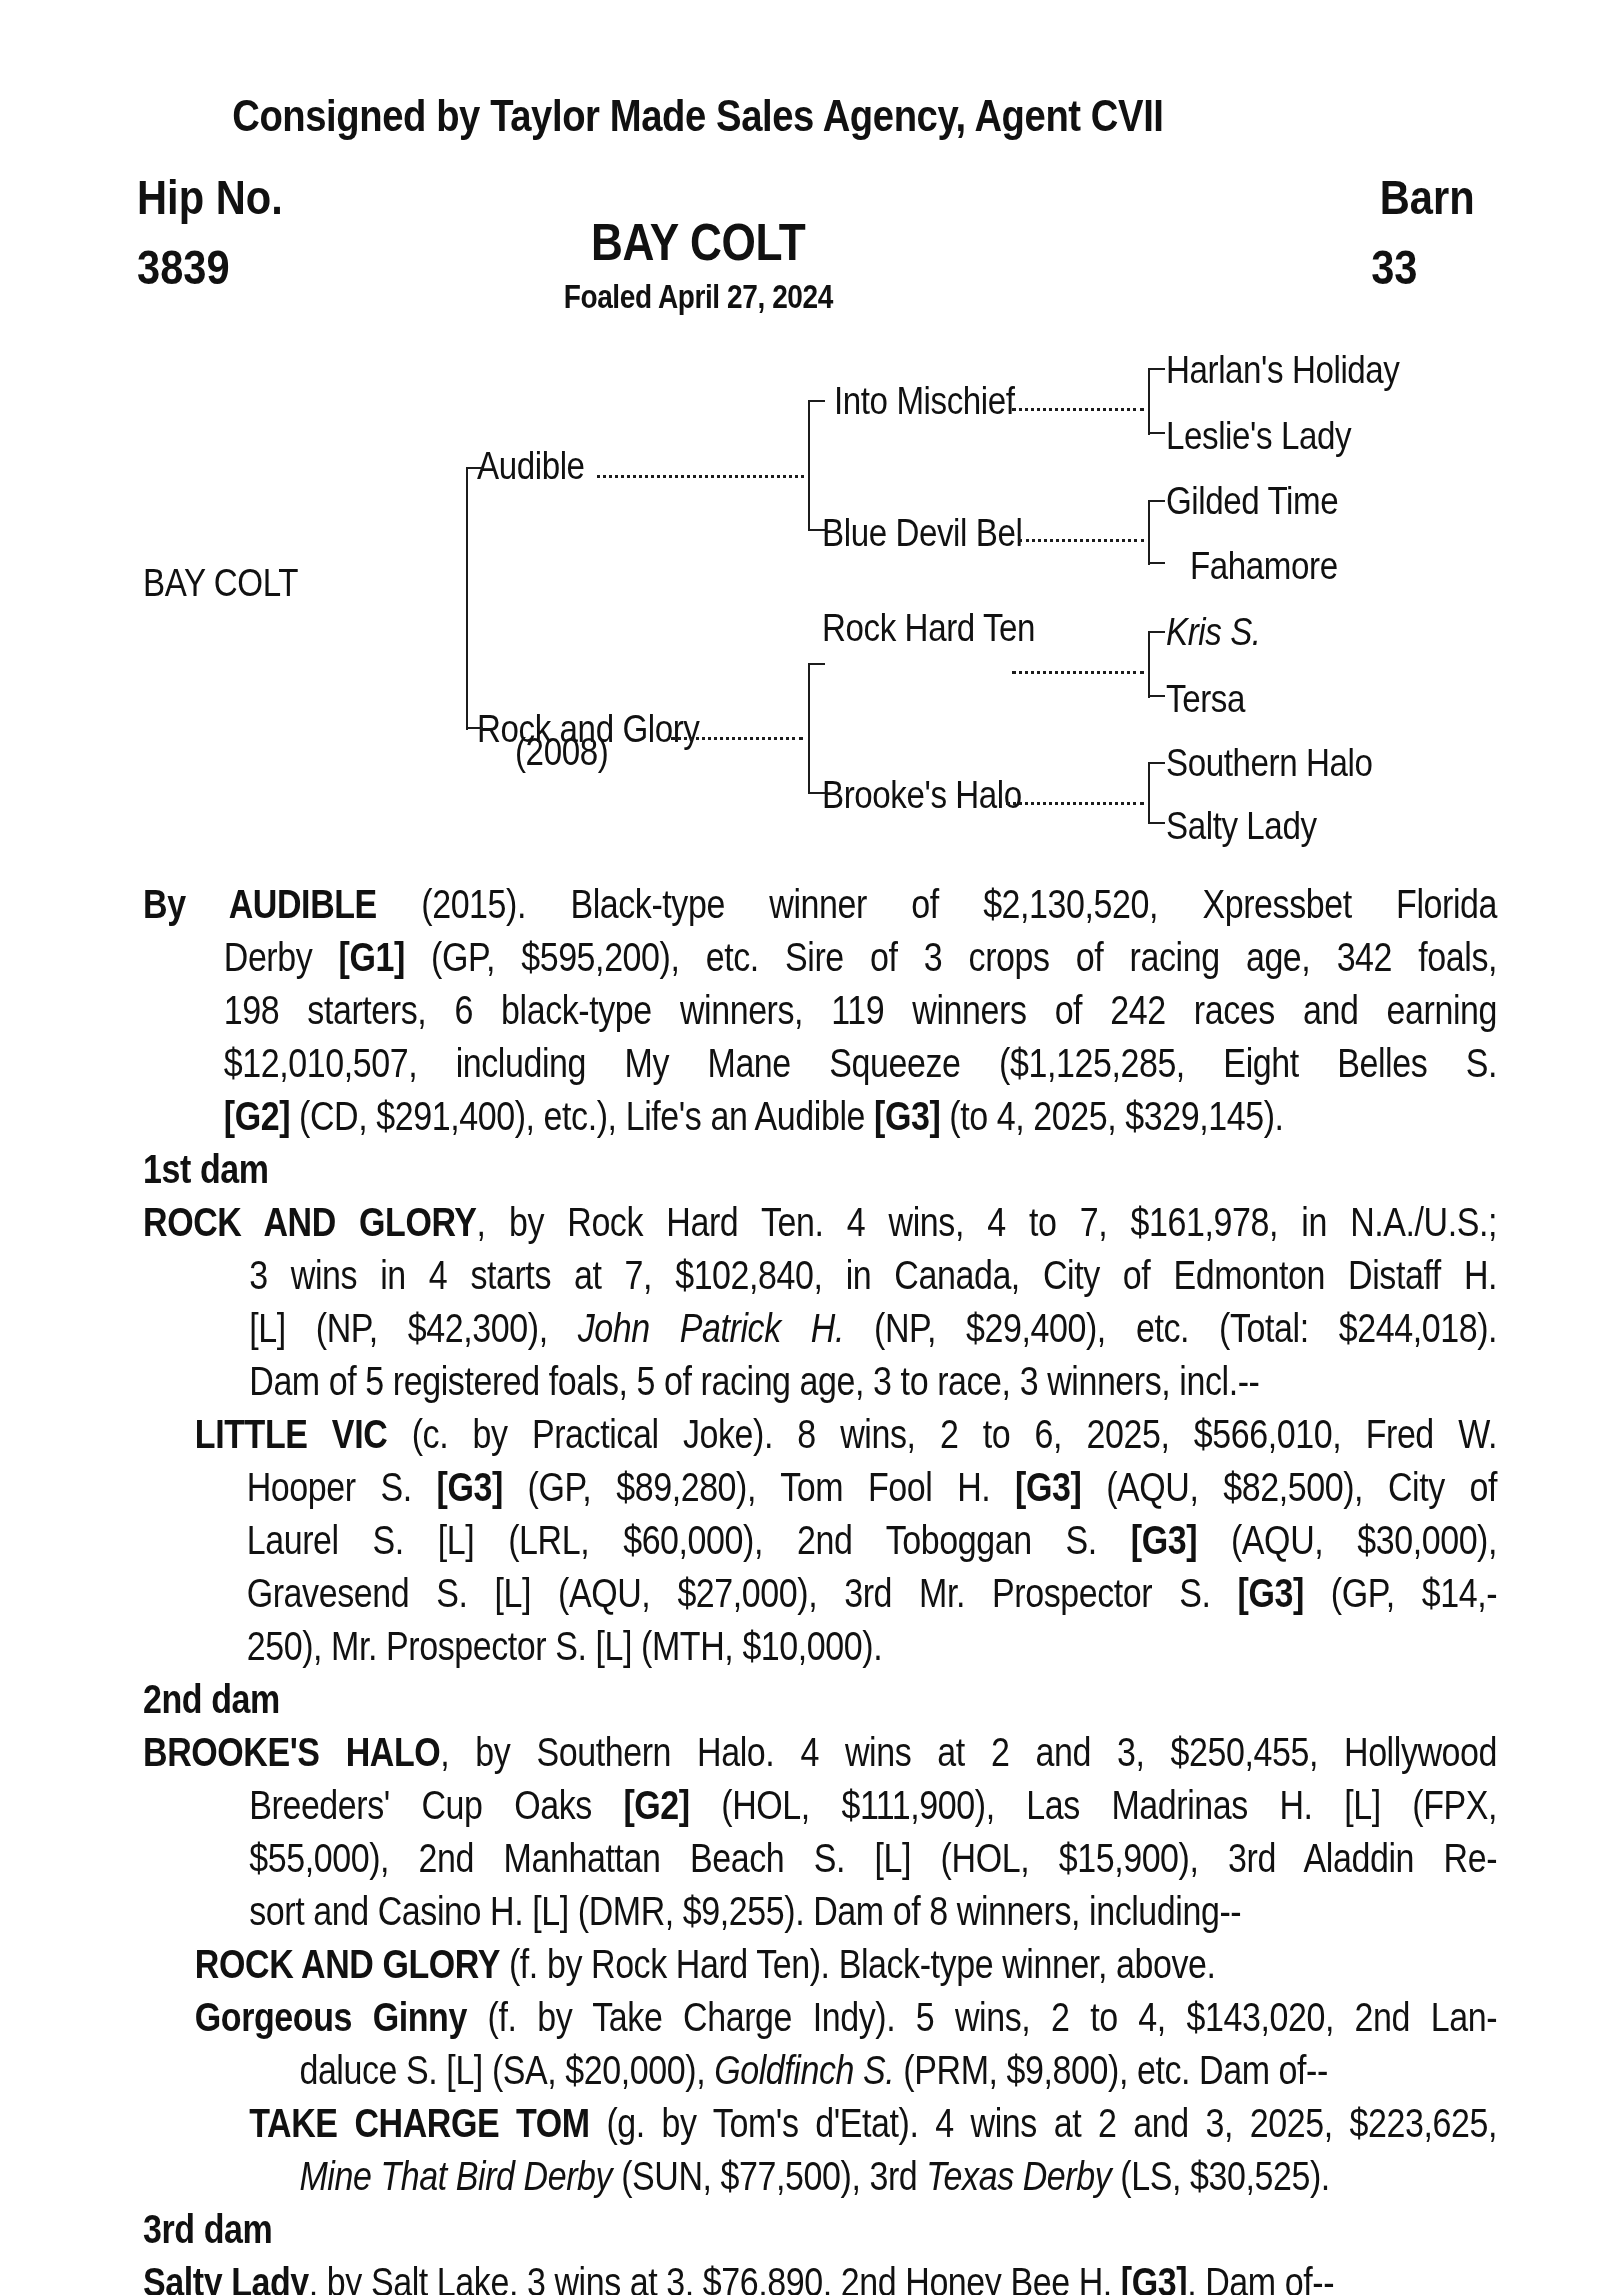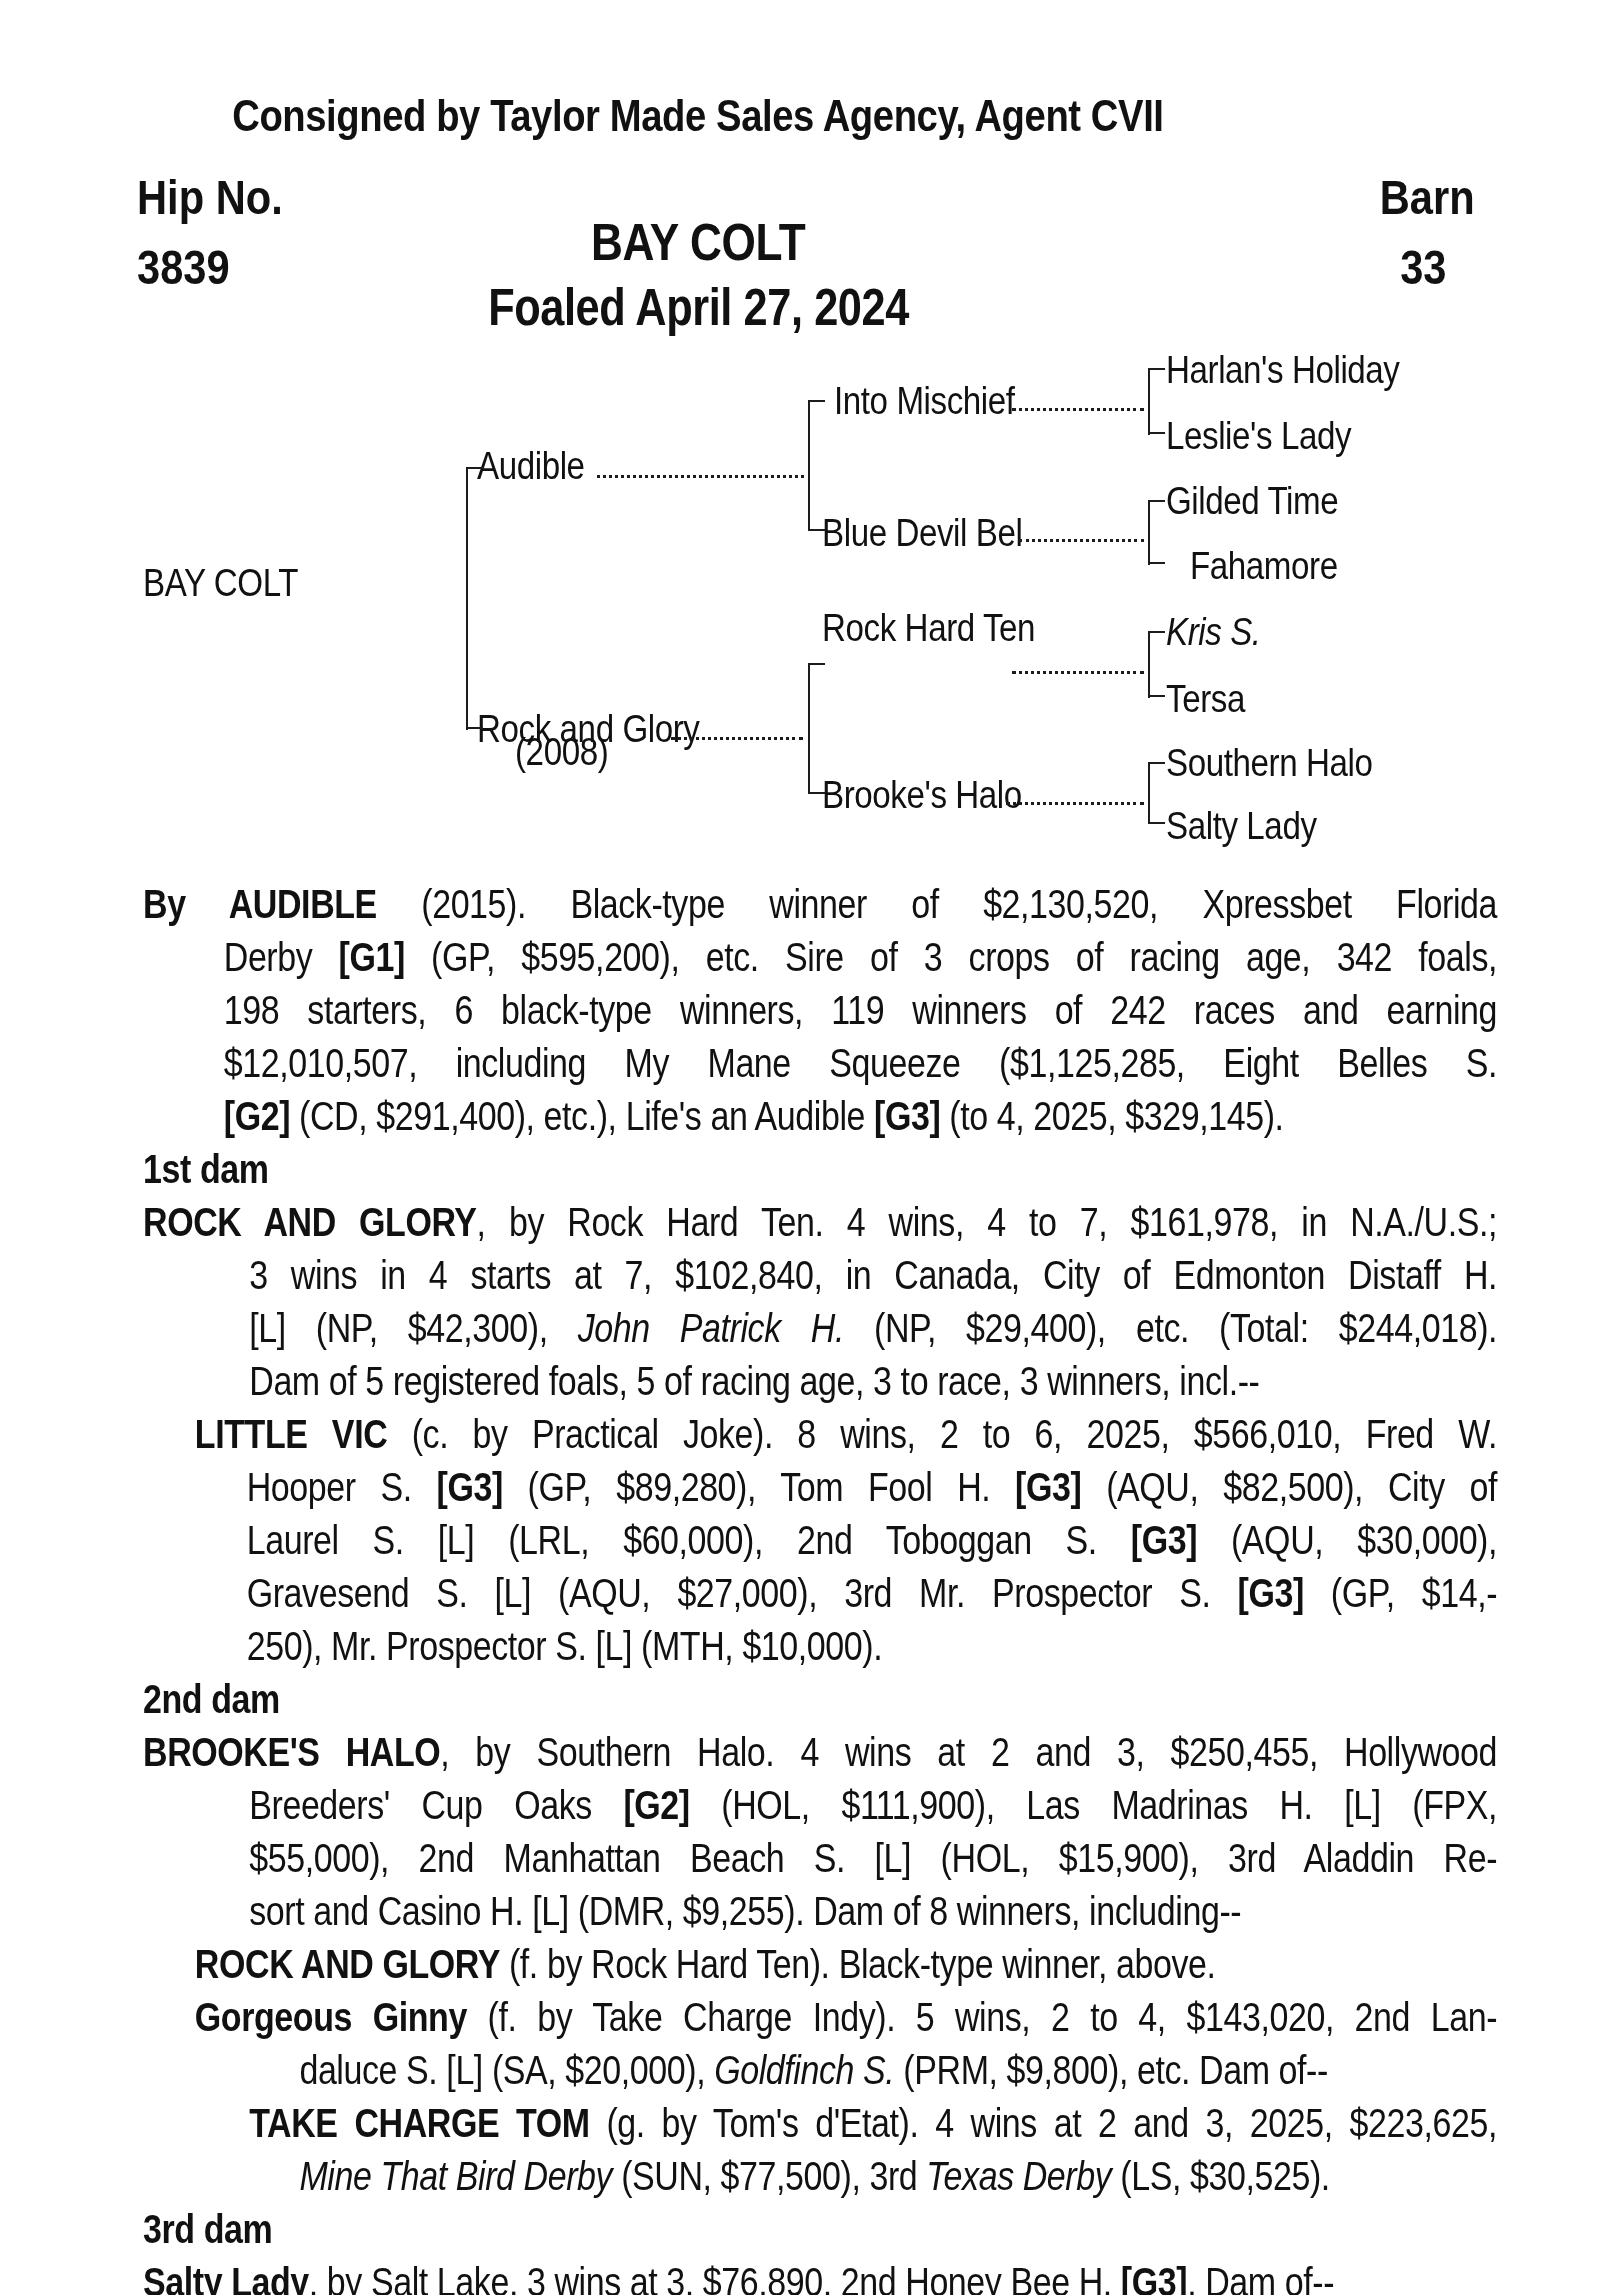--- a/index.html
+++ b/index.html
@@ -10,23 +10,23 @@
   .b{font-weight:bold;}
   
   .cx{display:inline-block;transform:scaleX(.85);transform-origin:0 50%;}
   .cx-c{display:inline-block;transform:scaleX(.85);transform-origin:50% 50%;}
   .cx-r{display:inline-block;transform:scaleX(.85);transform-origin:100% 50%;}
 
   
   .center-row{position:absolute;left:0;width:1396px;text-align:center;white-space:nowrap;}
   #consigned{top:90px;font-size:45px;letter-spacing:-0.5px;}
   #colt-title{top:212px;font-size:52px;letter-spacing:-0.5px;}
-  #foaled-date{top:278px;font-size:51px;letter-spacing:-0.5px;}
+  #foaled-date{top:278px;font-size:33px;letter-spacing:-0.5px;}
   #hip-block{left:137px;top:162px;font-size:49px;line-height:70px;white-space:nowrap;}
-  #barn-block{right:141px;top:162px;font-size:49px;line-height:70px;text-align:center;white-space:nowrap;}
+  #barn-block{right:141px;top:162px;font-size:49px;line-height:70px;text-align:left;white-space:nowrap;}
 
   
   .tree-label{position:absolute;font-size:39px;white-space:nowrap;letter-spacing:-0.5px;}
   .leader{position:absolute;height:0;border-top:3.2px dotted #1c1c1c;}
   .vline{position:absolute;width:0;border-left:2.3px solid #1c1c1c;}
   .tick{position:absolute;height:2.3px;background:#1c1c1c;}
 
   
   #catalog{position:absolute;left:143px;top:878px;width:1593px;
            transform:scaleX(.85);transform-origin:0 0;

